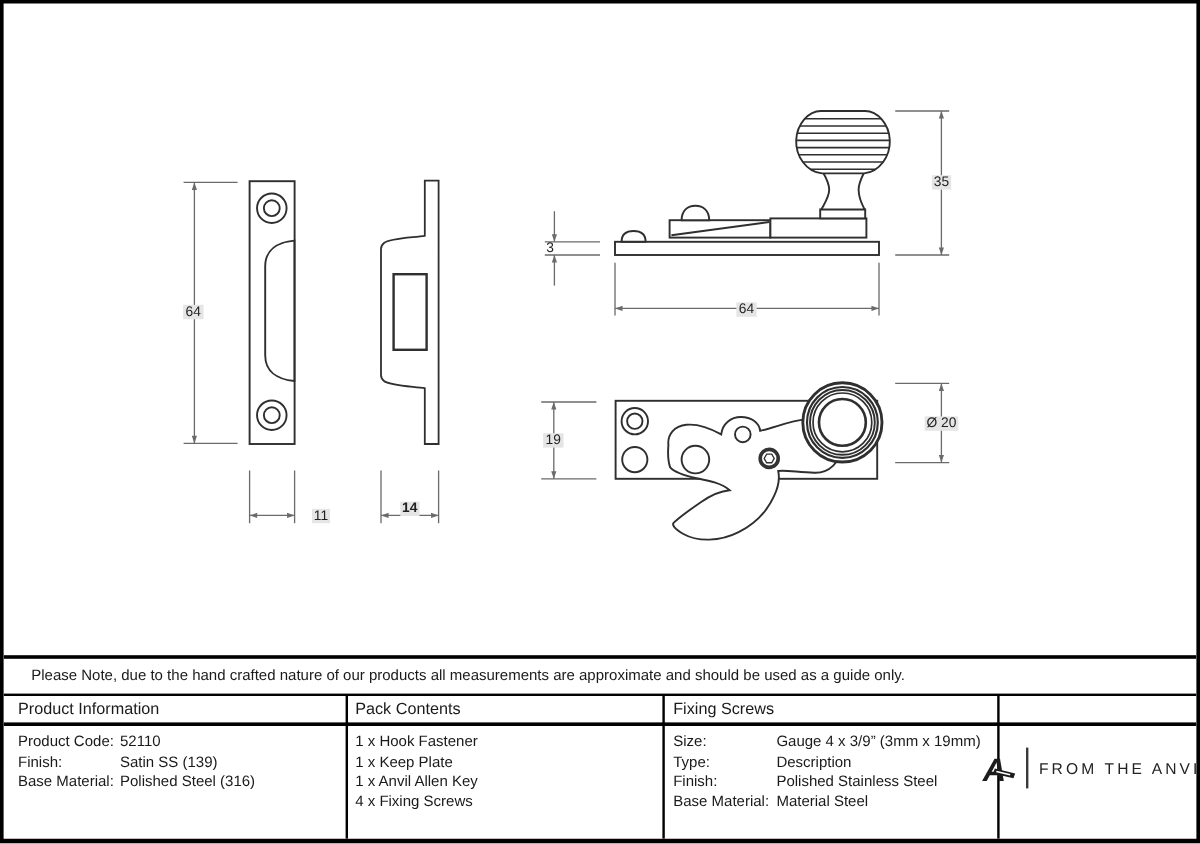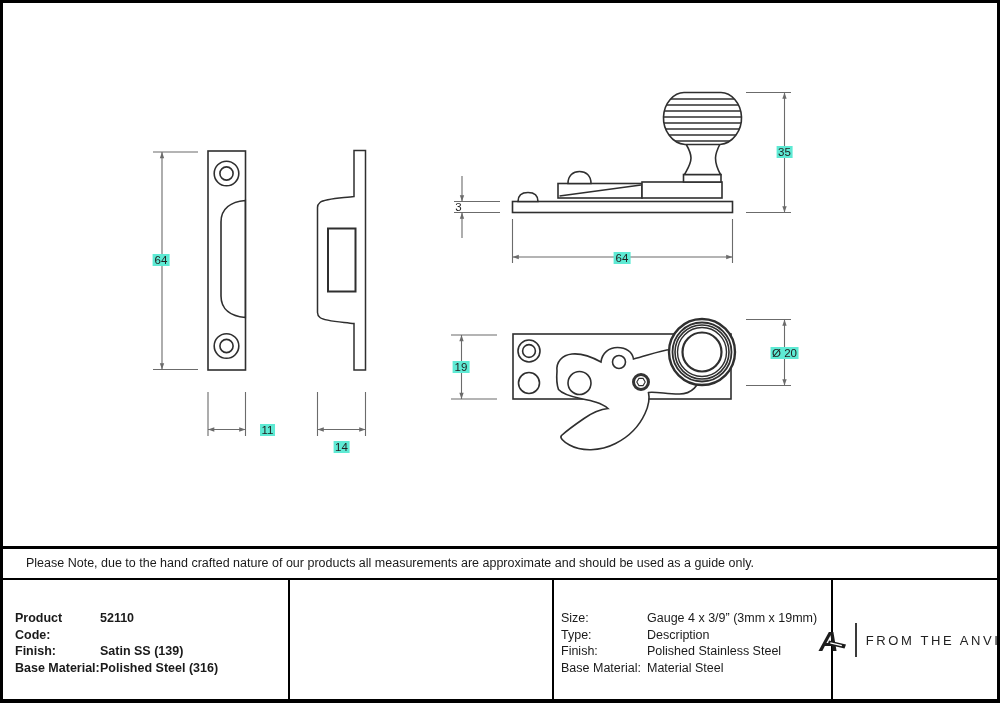--- a/index.html
+++ b/index.html
@@ -13,21 +13,21 @@
     font-family:"Liberation Sans", sans-serif;
     color:#1a1a1a;
     overflow:hidden;
   }
   .drawing-svg{position:absolute;left:0;top:0;}
   .dim-label{
     position:absolute;
     transform:translate(-50%,-50%);
     font-size:11.5px;
     color:#222;
-    background:#5eead4;
+    background:#e5e5e5;
     padding:0 2px;
     line-height:12px;
     white-space:nowrap;
   }
   .dim-label.nobg{background:transparent;padding:0;}
   
   .note-row{
     position:absolute;left:0;right:0;top:543px;height:29px;
     border-top:3px solid #000;border-bottom:2px solid #000;
     line-height:29px;padding-left:23px;font-size:12.5px;
@@ -174,51 +174,62 @@
       <path d="M451,335 H497 M451,399 H497"></path>
       <line x1="461.5" y1="335" x2="461.5" y2="399" marker-start="url(#arr)" marker-end="url(#arr)"></line>
 
       <path d="M746,319.5 H791 M746,385.5 H791"></path>
       <line x1="784.5" y1="319.5" x2="784.5" y2="385.5" marker-start="url(#arr)" marker-end="url(#arr)"></line>
     </g>
   </svg>
 
   <span class="dim-label" style="left:158px;top:257px;">64</span>
   <span class="dim-label" style="left:224.5px;top:426.5px;margin-left:40px;">11</span>
-  <span class="dim-label" style="left:338.5px;top:444px;">14</span>
+  <span class="dim-label" style="left:338.5px;top:421px;font-weight:bold;">14</span>
   <span class="dim-label nobg" style="left:455.5px;top:204px;">3</span>
   <span class="dim-label" style="left:619px;top:254.5px;">64</span>
   <span class="dim-label" style="left:781.5px;top:148.5px;">35</span>
   <span class="dim-label" style="left:458px;top:363.5px;">19</span>
   <span class="dim-label" style="left:781.5px;top:349.5px;">Ø 20</span>
 
   <div class="note-row">Please Note, due to the hand crafted nature of our products all measurements are approximate and should be used as a guide only.</div>
 
+  <div class="header-row">
+    <div class="header-cell" style="left:12px;">Product Information</div>
+    <div class="header-cell" style="left:293px;">Pack Contents</div>
+    <div class="header-cell" style="left:558px;">Fixing Screws</div>
+  </div>
 
   <div class="vdiv" style="left:284.5px;"></div>
   <div class="vdiv" style="left:548.5px;"></div>
   <div class="vdiv" style="left:827.5px;"></div>
 
   <div class="body-area">
 
-    <div class="kv-col" style="left:12px;font-weight:bold;">
+    <div class="kv-col" style="left:12px;">
       <div class="kv-row">
         <span class="kv-label" style="width:85px;">Product Code:</span>
         <span class="kv-value">52110</span>
       </div>
       <div class="kv-row">
         <span class="kv-label" style="width:85px;">Finish:</span>
         <span class="kv-value">Satin SS (139)</span>
       </div>
       <div class="kv-row">
         <span class="kv-label" style="width:85px;">Base Material:</span>
         <span class="kv-value">Polished Steel (316)</span>
       </div>
     </div>
 
+    <div class="items-col" style="left:293px;">
+      <div>1 x Hook Fastener</div>
+      <div>1 x Keep Plate</div>
+      <div>1 x Anvil Allen Key</div>
+      <div>4 x Fixing Screws</div>
+    </div>
 
     <div class="kv-col" style="left:558px;">
       <div class="kv-row">
         <span class="kv-label" style="width:86px;">Size:</span>
         <span class="kv-value">Gauge 4 x 3/9” (3mm x 19mm)</span>
       </div>
       <div class="kv-row">
         <span class="kv-label" style="width:86px;">Type:</span>
         <span class="kv-value">Description</span>
       </div>

